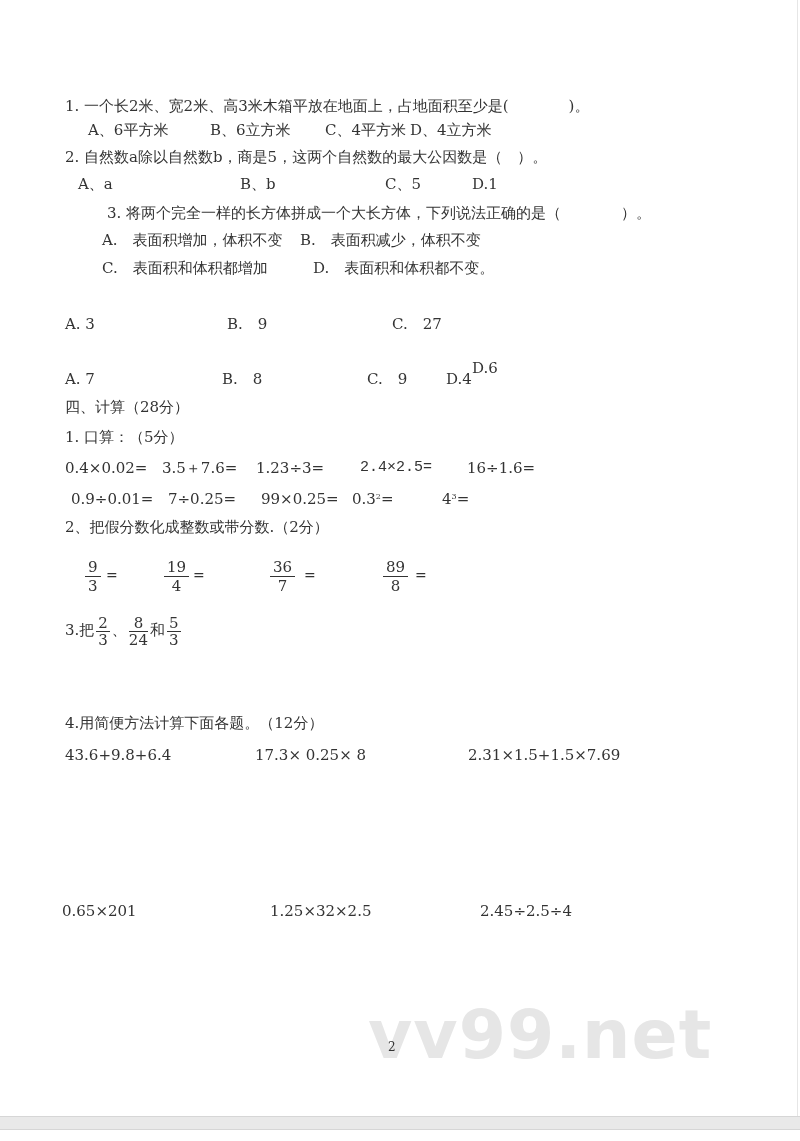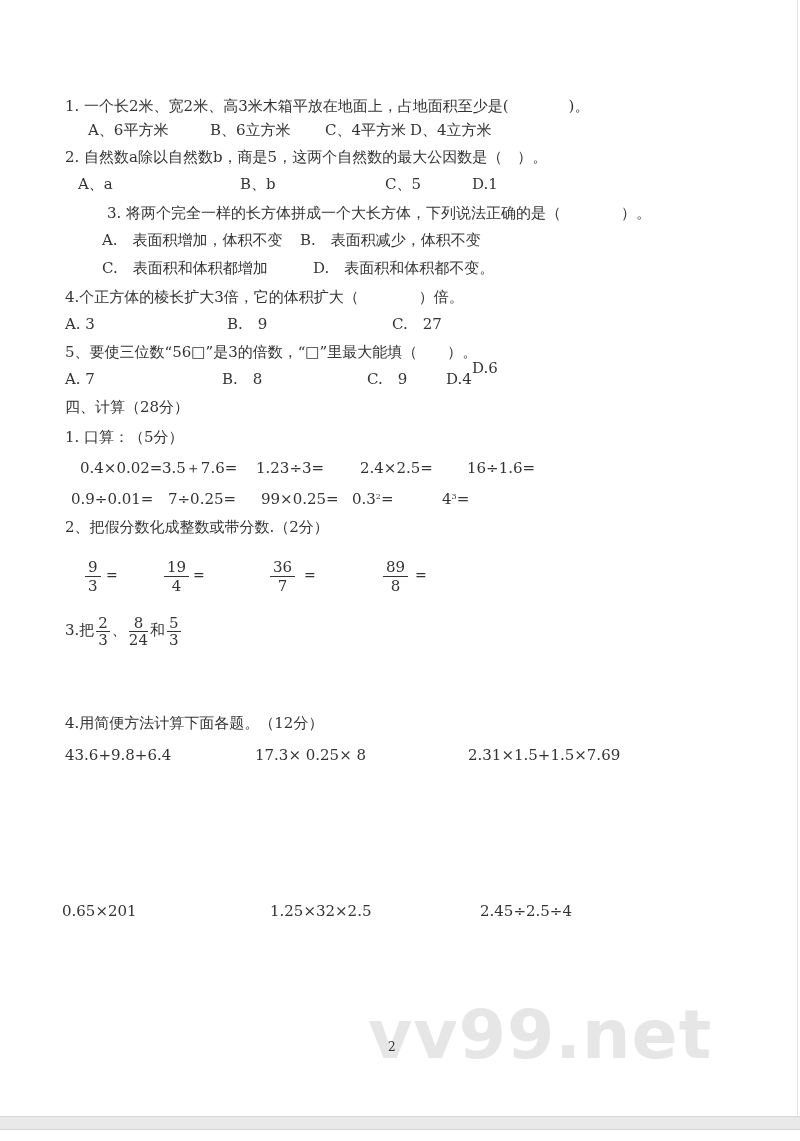--- a/index.html
+++ b/index.html
@@ -48,39 +48,37 @@
   <div class="abs" style="left:240px;top:174px;">B、b</div>
   <div class="abs" style="left:385px;top:174px;">C、5</div>
   <div class="abs" style="left:472px;top:174px;">D.1</div>
 
   <div class="line" style="left:65px;top:203px;margin-left:42px;">3. 将两个完全一样的长方体拼成一个大长方体，下列说法正确的是（　　　　）。</div>
   <div class="abs" style="left:102px;top:230px;">A.　表面积增加，体积不变</div>
   <div class="abs" style="left:300px;top:230px;">B.　表面积减少，体积不变</div>
   <div class="abs" style="left:102px;top:258px;">C.　表面积和体积都增加</div>
   <div class="abs" style="left:313px;top:258px;">D.　表面积和体积都不变。</div>
 
-  <div class="line" style="left:65px;top:287px;">4.个正方体的棱长扩大3倍，它的体积扩大（　　　　）倍。</div>
   <div class="abs" style="left:65px;top:314px;">A. 3</div>
   <div class="abs" style="left:227px;top:314px;">B.　9</div>
   <div class="abs" style="left:392px;top:314px;">C.　27</div>
   <div class="abs" style="left:472px;top:314px;margin-top:44px;">D.6</div>
 
-  <div class="line" style="left:65px;top:342px;">5、要使三位数“56□”是3的倍数，“□”里最大能填（　　）。</div>
   <div class="abs" style="left:65px;top:369px;">A. 7</div>
   <div class="abs" style="left:222px;top:369px;">B.　8</div>
   <div class="abs" style="left:367px;top:369px;">C.　9</div>
   <div class="abs" style="left:446px;top:369px;">D.4</div>
 
   <div class="line" style="left:65px;top:397px;">四、计算（28分）</div>
   <div class="line" style="left:65px;top:427px;">1. 口算：（5分）</div>
 
-  <div class="abs" style="left:65px;top:458px;margin-left:15px;">0.4×0.02=</div>
+  <div class="abs" style="left:65px;top:458px;">0.4×0.02=</div>
   <div class="abs" style="left:162px;top:458px;">3.5＋7.6=</div>
   <div class="abs" style="left:256px;top:458px;">1.23÷3=</div>
-  <div class="abs" style="left:360px;top:458px;">2.4×2.5=</div>
+  <div class="abs" style="left:360px;top:458px;font-family:Liberation Mono, monospace;">2.4×2.5=</div>
   <div class="abs" style="left:467px;top:458px;">16÷1.6=</div>
 
   <div class="abs" style="left:71px;top:489px;">0.9÷0.01=</div>
   <div class="abs" style="left:168px;top:489px;">7÷0.25=</div>
   <div class="abs" style="left:261px;top:489px;">99×0.25=</div>
   <div class="abs" style="left:352px;top:489px;"><span>0.3</span><sup>2</sup><span>=</span></div>
   <div class="abs" style="left:442px;top:489px;"><span>4</span><sup>3</sup><span>=</span></div>
 
   <div class="line" style="left:65px;top:517px;">2、把假分数化成整数或带分数.（2分）</div>
 

